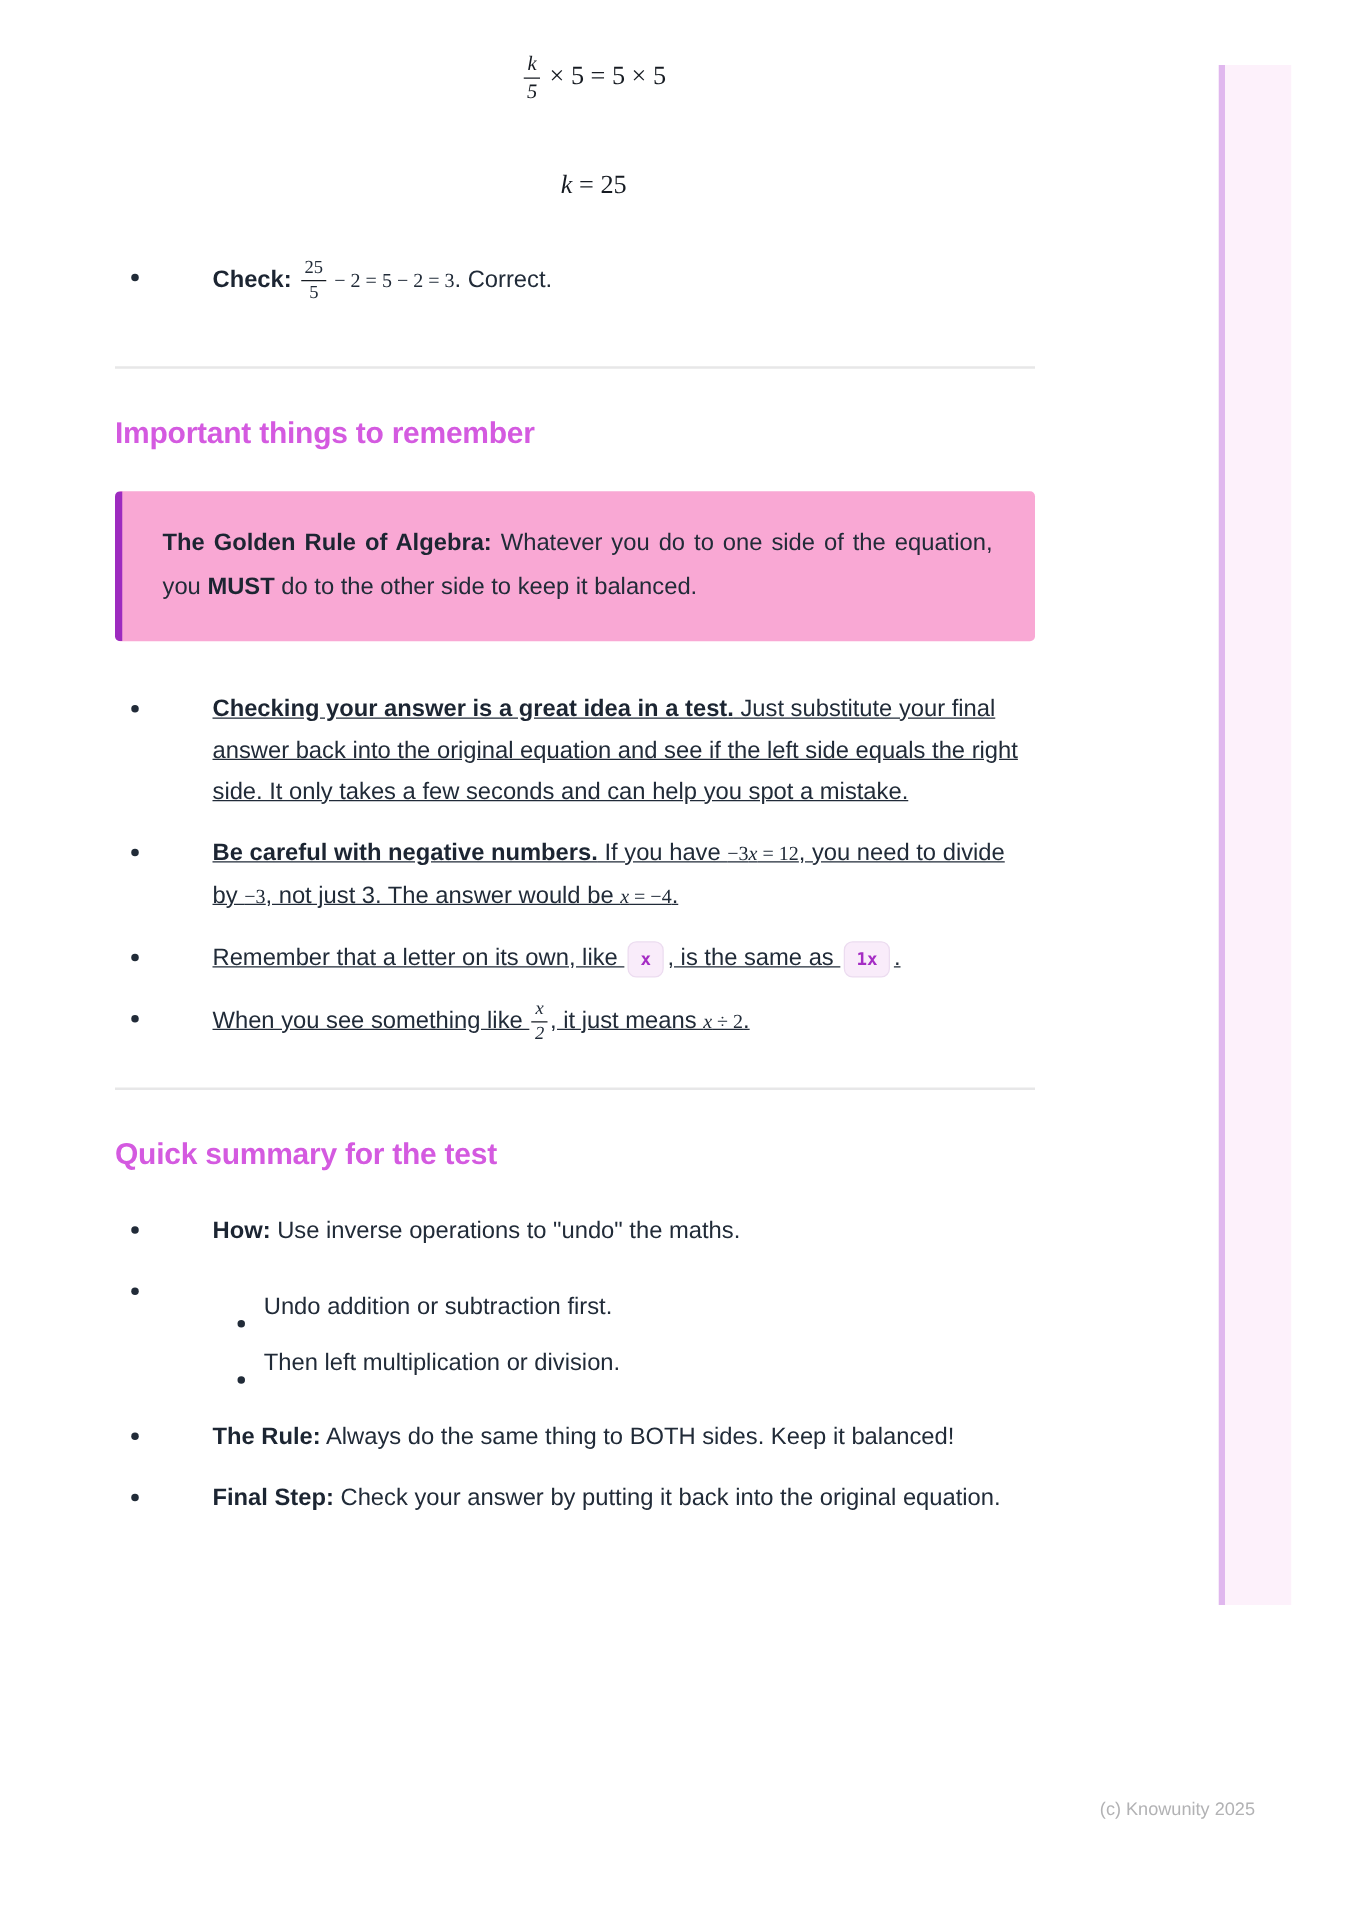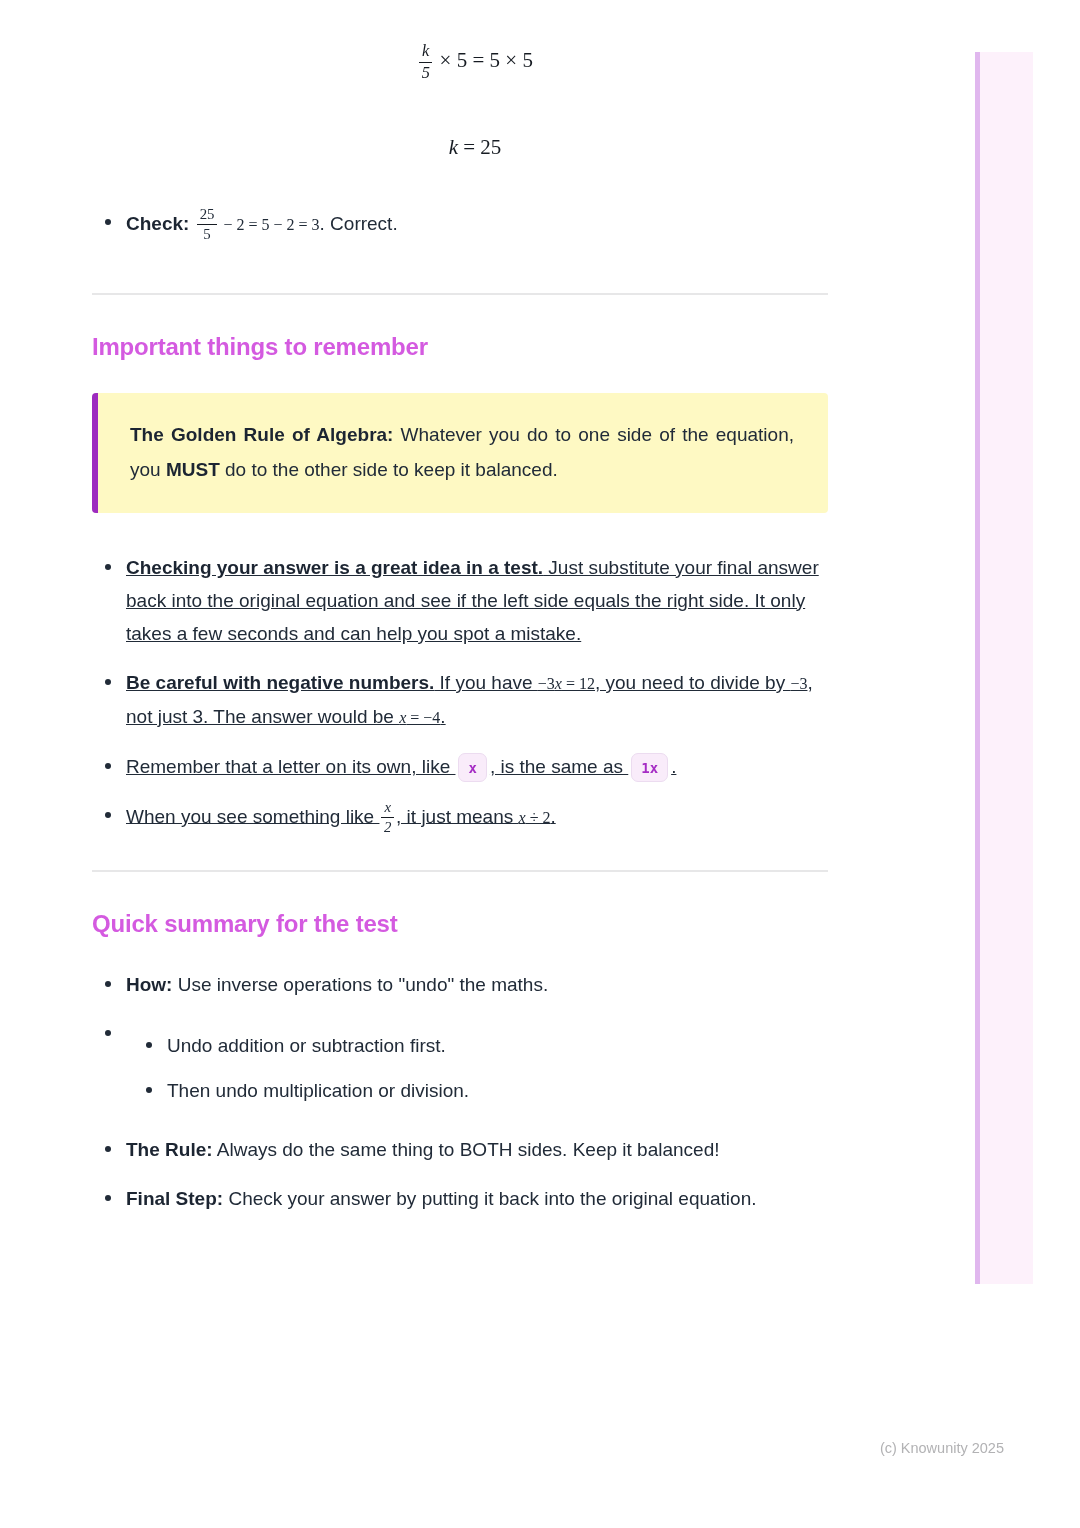--- a/index.html
+++ b/index.html
@@ -59,38 +59,38 @@
     font-family: "Liberation Serif", serif;
     font-size: 0.78em;
     line-height: 1.15;
     margin: 0 2px;
   }
   .frac .num { border-bottom: 1.2px solid #161b22; padding: 0 3px 1px; }
   .frac .den { padding-top: 1px; }
 
   
   ul.bullets { list-style: none; display: flex; flex-direction: column; gap: 16px; }
-  ul.bullets > li { display: flex; }
+  ul.bullets > li { display: flex; gap: 44px; }
   .dot {
     flex: 0 0 6px;
     width: 6px; height: 6px;
     border-radius: 50%;
     background: #212b38;
     margin: 13px 15px 0 13px;
   }
   .li-body {
     flex: 1;
     font-size: 19px;
     line-height: 33px;
   }
   .li-body strong { font-weight: 700; color: #1c2532; }
   .li-body .math { font-size: 16px; }
 
   ul.sub-bullets { list-style: none; display: flex; flex-direction: column; gap: 12px; margin: 12px 0 10px; }
-  ul.sub-bullets > li { display: flex; }
+  ul.sub-bullets > li { display: flex; align-items: flex-end; }
   ul.sub-bullets .dot { margin-left: 20px; }
 
   .check-list { margin-top: 46px; }
 
   
   .divider {
     border: none;
     border-top: 2px solid #e7e7e8;
     margin: 0;
   }
@@ -101,21 +101,21 @@
     margin-top: 38px;
     font-size: 24px;
     font-weight: 700;
     letter-spacing: -0.2px;
     color: #d45ae0;
   }
 
   
   .callout {
     margin-top: 32px;
-    background: #fef9c3;
+    background: #f9a8d4;
     border-left: 6px solid #9d2bbf;
     border-radius: 4px;
     padding: 24px 34px 26px 32px;
   }
   .callout-text {
     font-size: 19px;
     line-height: 35px;
     text-align: justify;
   }
   .callout-text strong { font-weight: 700; color: #1c2532; }
@@ -217,21 +217,21 @@
       <li>
         <span class="dot"></span>
         <div class="li-body">
           <ul class="sub-bullets">
             <li>
               <span class="dot"></span>
               <div class="li-body"><span>Undo addition or subtraction first.</span></div>
             </li>
             <li>
               <span class="dot"></span>
-              <div class="li-body"><span>Then undo multiplication or division.</span></div>
+              <div class="li-body"><span>Then left multiplication or division.</span></div>
             </li>
           </ul>
         </div>
       </li>
       <li>
         <span class="dot"></span>
         <div class="li-body"><strong>The Rule:</strong><span> Always do the same thing to BOTH sides. Keep it balanced!</span></div>
       </li>
       <li>
         <span class="dot"></span>

